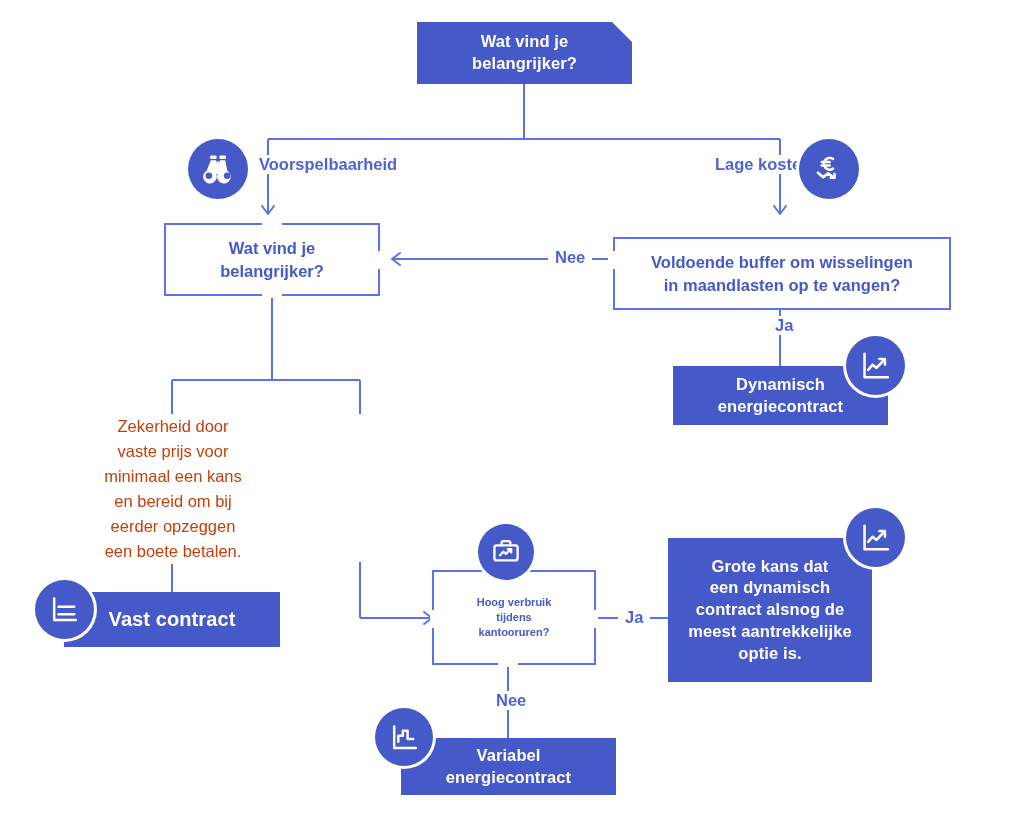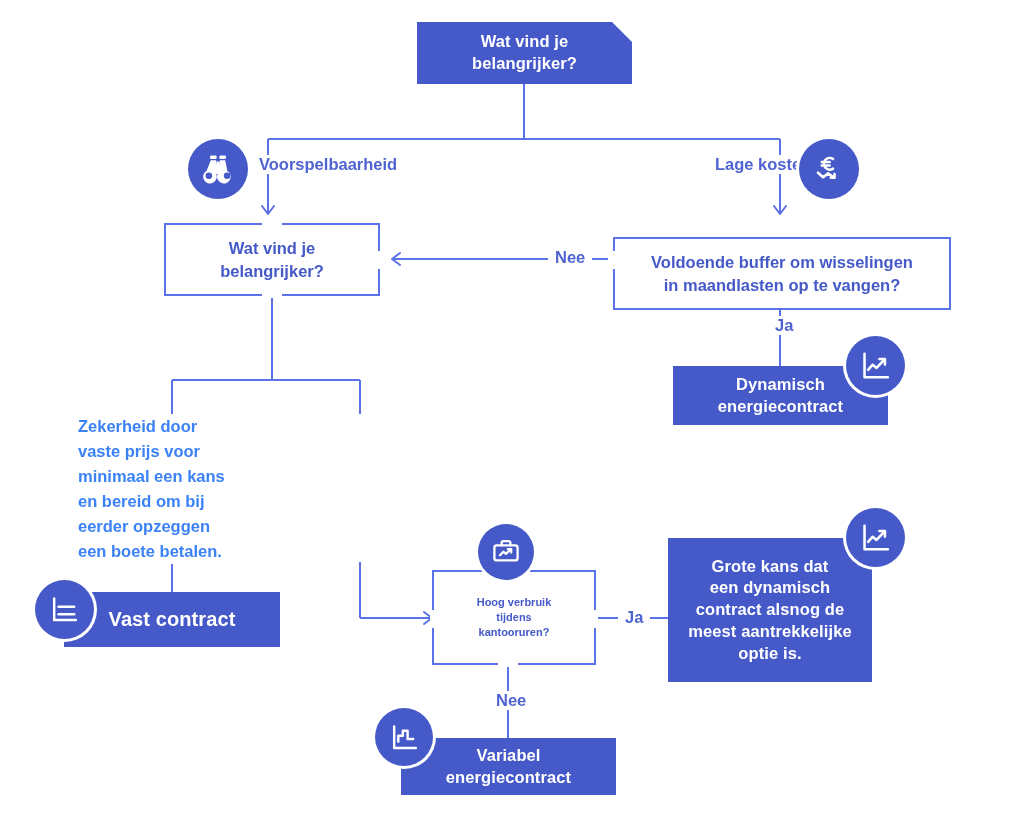--- a/index.html
+++ b/index.html
@@ -34,22 +34,23 @@
     border:2px solid #5b73e8;
     background:#ffffff;
     color:#4559c8;
     display:flex;align-items:center;justify-content:center;
     text-align:center;
     font-weight:700;
     line-height:1.34;
   }
 
   .plaintext{
-    color:#3b82f6;
-    font-weight:700;
+    color:#c2410c;
+    font-weight:400;
+    text-align:center;
     line-height:1.52;
   }
 
   .edgelabel{
     position:absolute;
     color:#4f63d2;
     font-weight:700;
     background:#ffffff;
     padding:0 7px;
     text-align:center;

